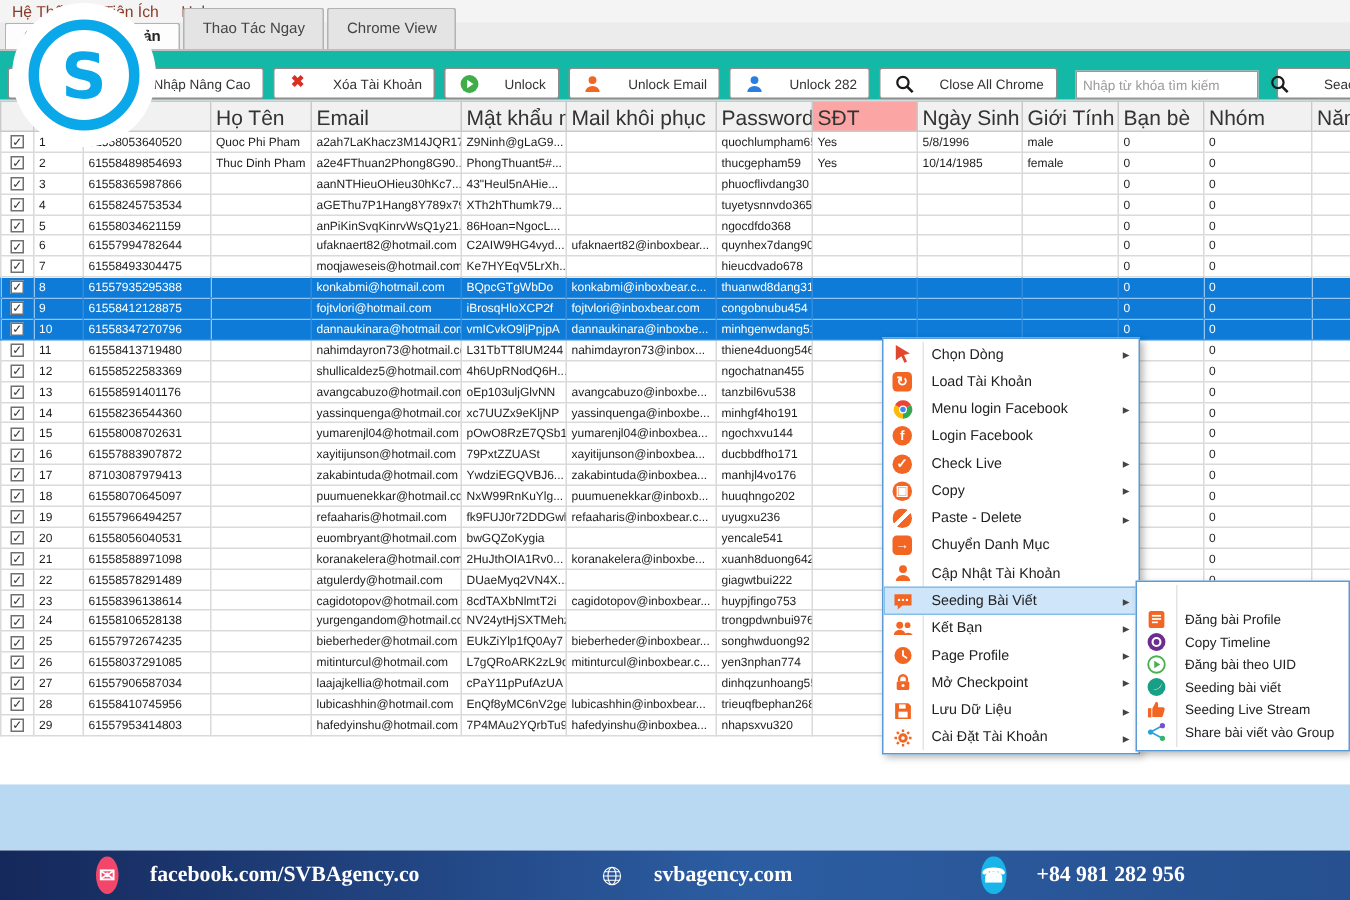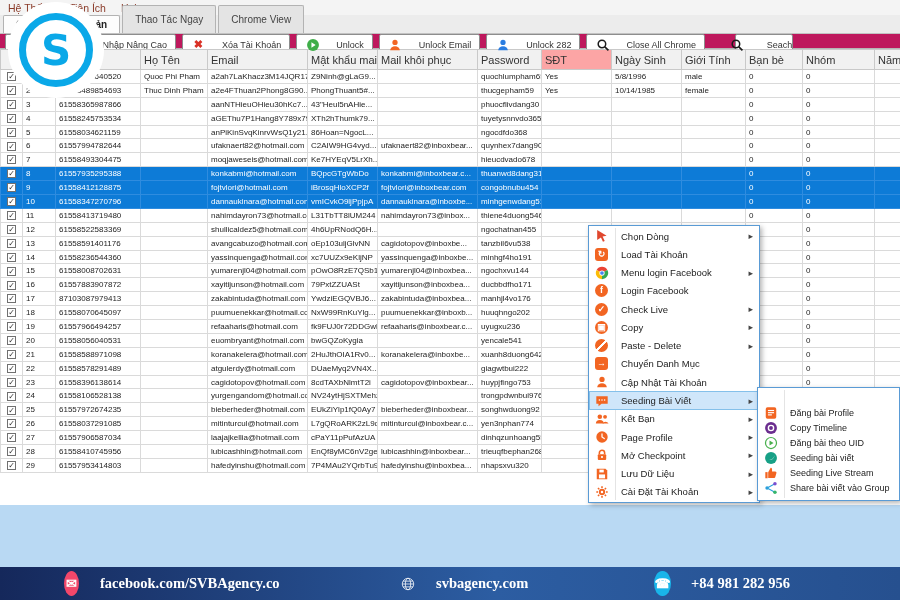--- a/index.html
+++ b/index.html
@@ -10,30 +10,30 @@
   
   .menubar { height:15px; background:#f4f4f4; display:flex; gap:15px; align-items:center; padding:0 8px; font-size:10.5px; color:#8a3a28; }
   .menubar span { cursor:default; }
 
   
   .tabstrip { height:18px; background:#ececec; display:flex; align-items:flex-end; padding-left:3px; }
   .tab { height:28px; padding:0 12px; font-size:10px; display:flex; align-items:center; border:1px solid #b3b3b3; border-bottom:none; background:#e4e4e4; color:#444; margin-right:2px; border-radius:2px 2px 0 0; }
   .tab.active { background:#fdfdfd; font-weight:bold; color:#222; height:18px; }
 
   
-  .toolbar { height:16px; background:#be185d; border-top:1px solid #c2c2c2; border-bottom:1px solid #b5b5b5; display:flex; align-items:flex-start; padding:0 5px; gap:6px; }
+  .toolbar { height:34px; background:#14b8a6; border-top:1px solid #c2c2c2; border-bottom:1px solid #b5b5b5; display:flex; align-items:flex-end; padding:0 5px; gap:6px; }
   .tbtn { height:21px; background:#fff; border:1px solid #8d8d8d; border-radius:2px; display:inline-flex; align-items:center; justify-content:center; gap:4px; font-size:9px; color:#333; padding:0 8px; white-space:nowrap; cursor:pointer; }
   .tsearch { height:19px; width:122px; border:1px solid #999; font-size:9px; padding:0 4px; color:#333; background:#fff; }
   .tsearch::placeholder { color:#9a9a9a; }
   .sp1 { width:4px; } .sp2 { width:8px; }
 
   
   .tblwrap { height:456px; background:#fff; overflow:hidden; }
   table { border-collapse:collapse; table-layout:fixed; width:900px; }
-  th { height:20px; background:#f1f1f1; border:1px solid #c9c9c9; font-weight:normal; font-size:11px; color:#333; text-align:left; padding:0 3px; white-space:nowrap; overflow:hidden; }
+  th { height:20px; background:#f1f1f1; border:1px solid #c9c9c9; font-weight:normal; font-size:14px; color:#333; text-align:left; padding:0 3px; white-space:nowrap; overflow:hidden; }
   th.hl { background:#fca5a5; }
   td { height:13.9px; border:1px solid #dadada; font-size:8px; color:#1d1d1d; padding:0 3px; white-space:nowrap; overflow:hidden; }
   td.ctr { text-align:center; padding:0; }
   tr.sel td { background:#0d7bd7; color:#fff; border-color:#2f8cdf; }
   .cb { display:inline-block; width:9px; height:9px; border:1px solid #707070; background:#fff; font-size:8px; line-height:7px; color:#333; text-align:center; vertical-align:middle; }
 
   .bluepad { flex:1; background:#b9d9f3; }
 
   
   .footer { height:33px; background:linear-gradient(90deg,#15285b 0%,#2c5da2 55%,#26508f 100%); position:relative; color:#fff; font-family:"Liberation Serif",serif; font-weight:bold; font-size:14.5px; }
@@ -120,20 +120,21 @@
           <span class="mi">
             <svg viewBox="0 0 16 16">
               <circle cx="6.8" cy="6.8" r="4.3" fill="none" stroke="#1a1a1a" stroke-width="1.7"></circle>
               <path d="M10 10l4.2 4.2" stroke="#1a1a1a" stroke-width="2"></path>
             </svg>
           </span>
           <span>Close All Chrome</span>
         </button>
       </span>
     <span class="sp1"></span>
+    <input class="tsearch" type="text" placeholder="Nhập từ khóa tìm kiếm" style="">
     <span class="sp2"></span>
     <button class="tbtn" style="width:58px">
       <span class="mi" id="search-mag">
           <span class="mi">
             <svg viewBox="0 0 16 16">
               <circle cx="6.8" cy="6.8" r="4.3" fill="none" stroke="#1a1a1a" stroke-width="1.7"></circle>
               <path d="M10 10l4.2 4.2" stroke="#1a1a1a" stroke-width="2"></path>
             </svg>
           </span>
         </span>
@@ -371,21 +372,21 @@
             <td>0</td>
             <td></td>
           </tr>
           <tr>
             <td class="ctr"><span class="cb">✓</span></td>
             <td>13</td>
             <td>61558591401176</td>
             <td></td>
             <td>avangcabuzo@hotmail.com</td>
             <td>oEp103uljGlvNN</td>
-            <td>cagidotopov@inboxbe...</td>
+            <td>avangcabuzo@inboxbe...</td>
             <td>tanzbil6vu538</td>
             <td></td>
             <td></td>
             <td></td>
             <td>0</td>
             <td>0</td>
             <td></td>
           </tr>
           <tr>
             <td class="ctr"><span class="cb">✓</span></td>

